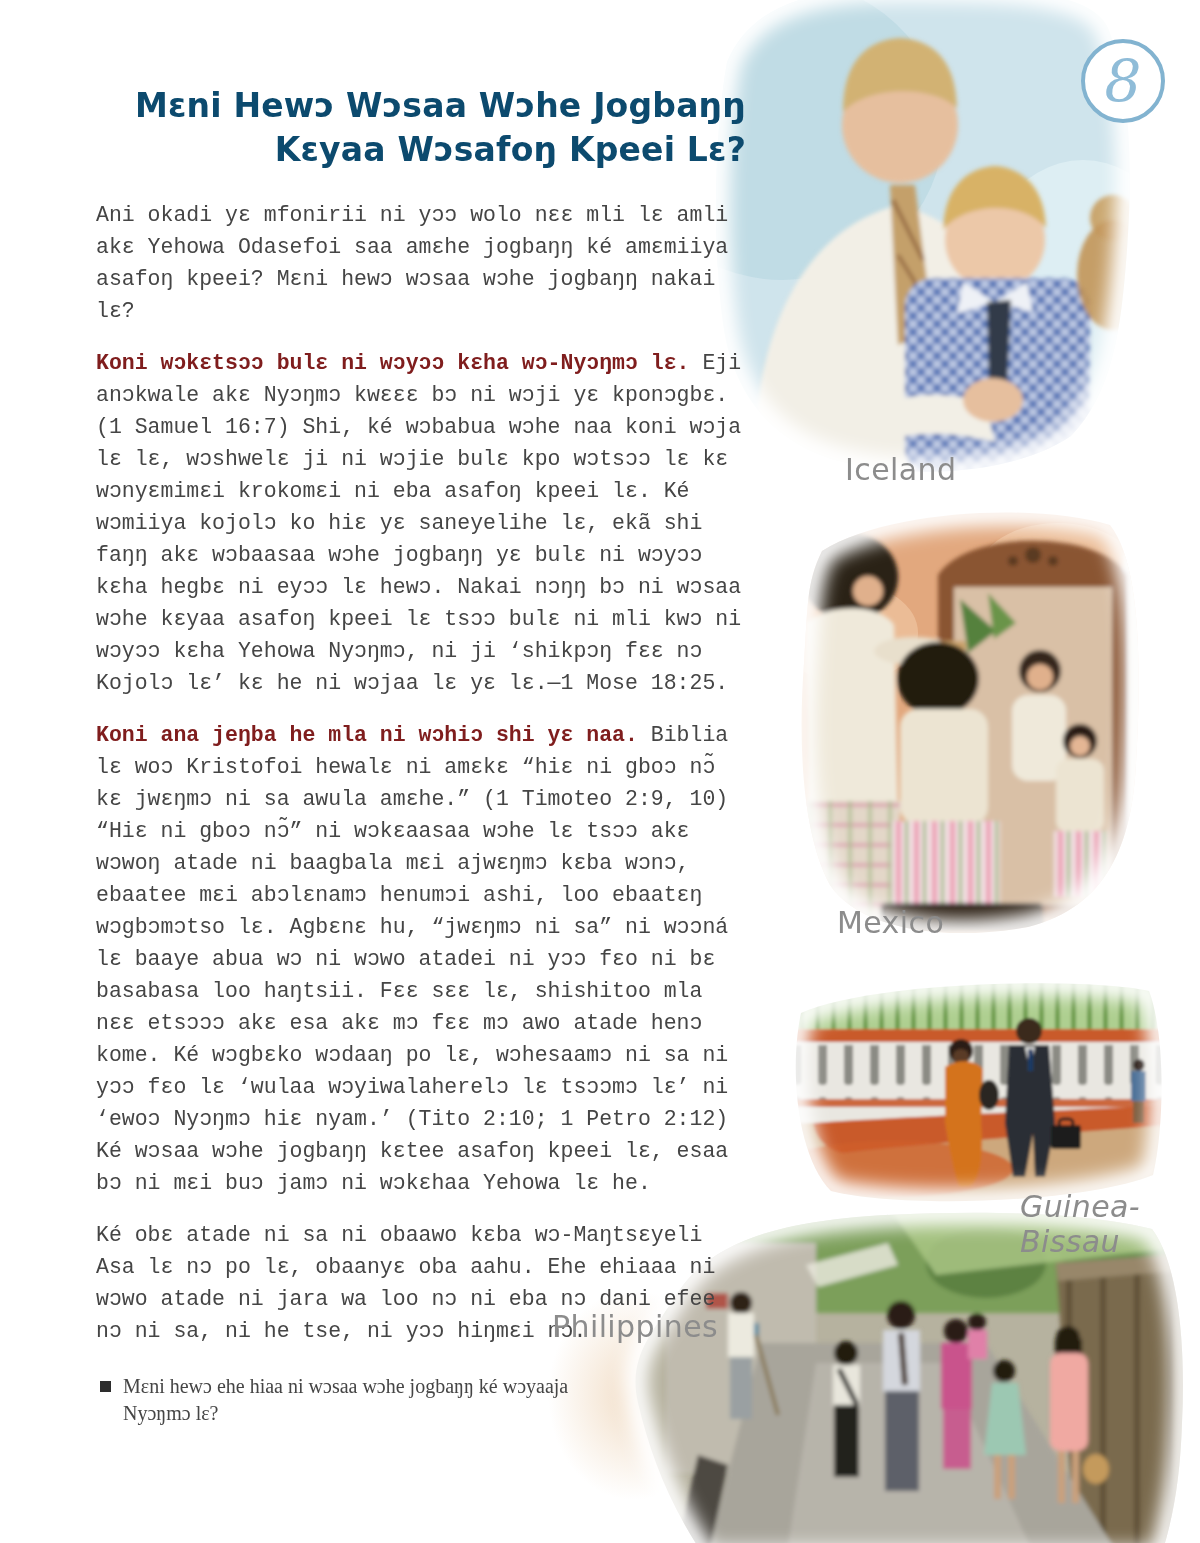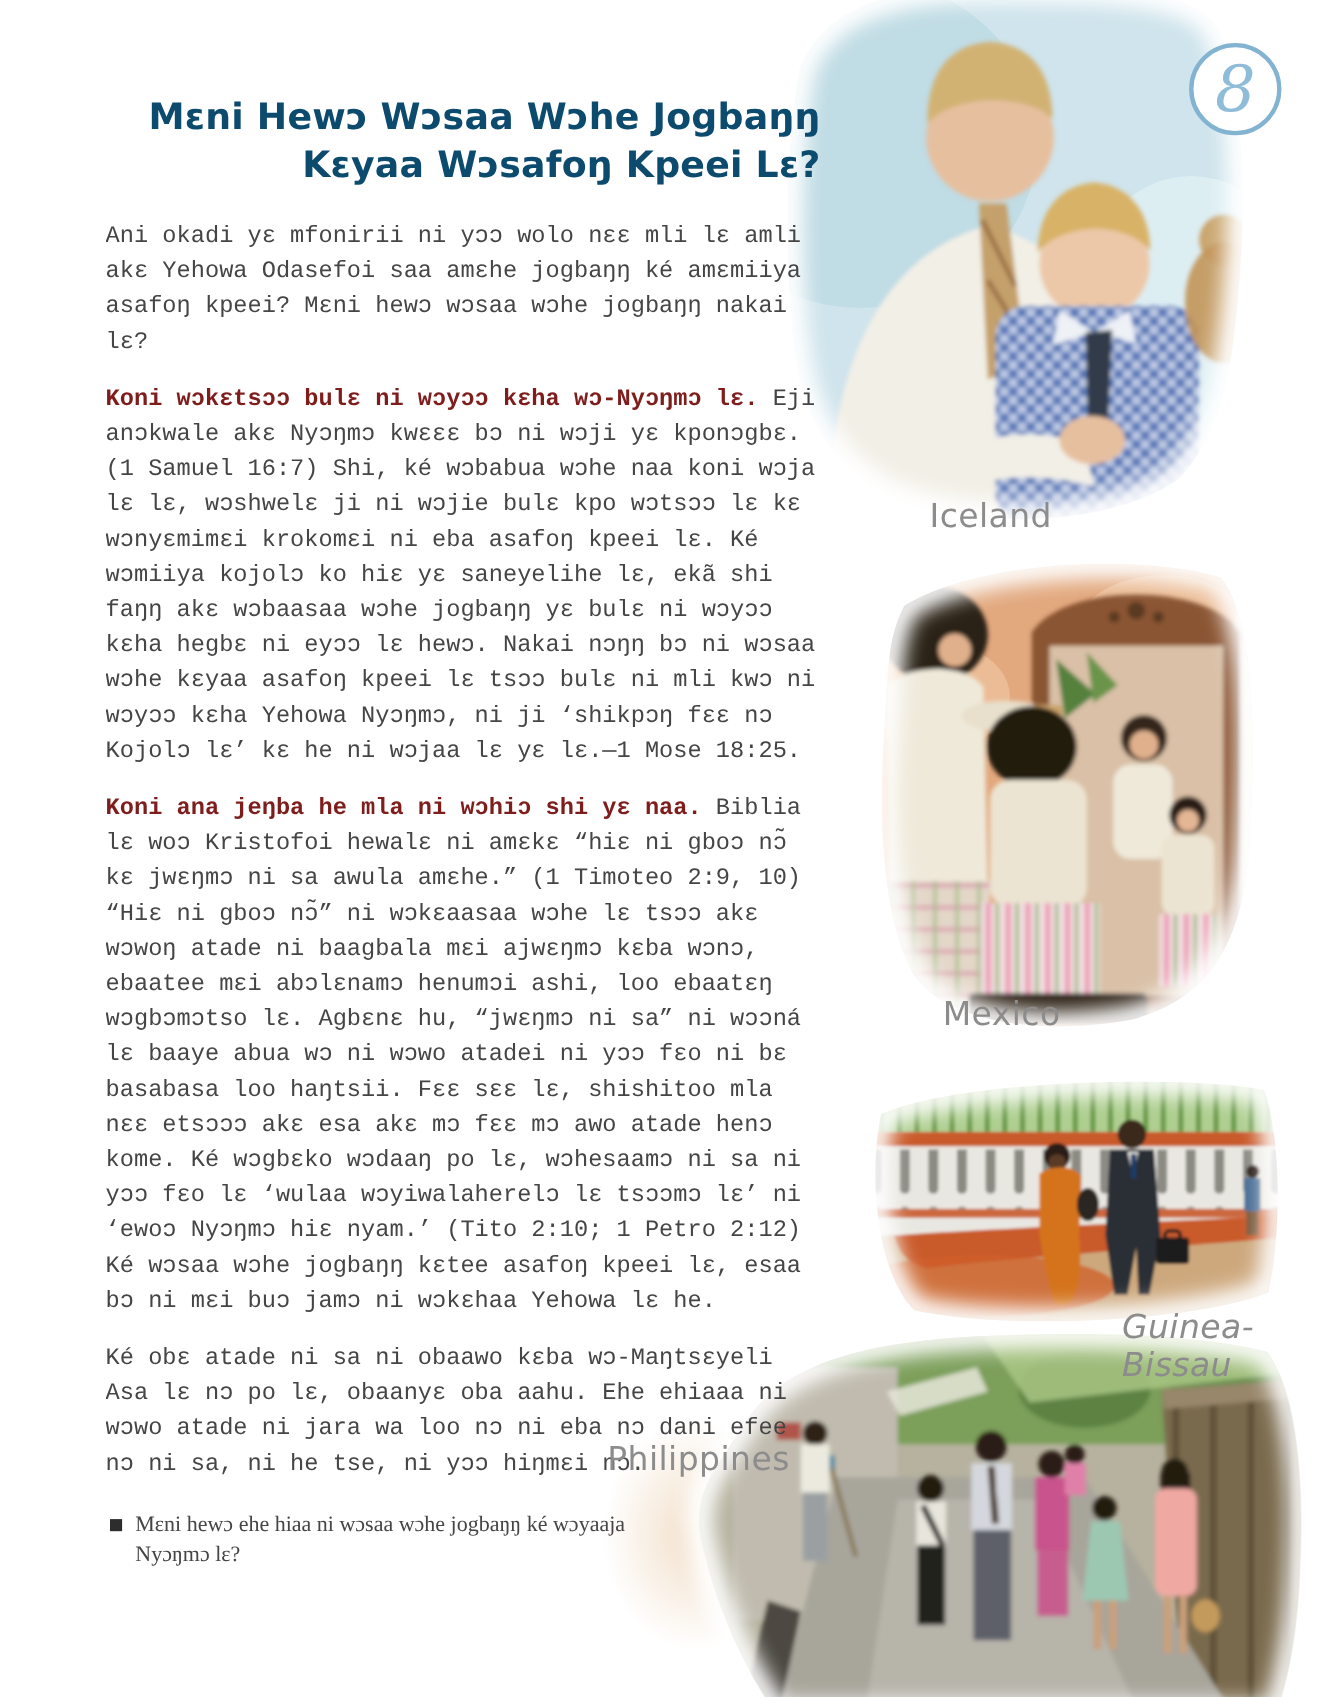--- a/index.html
+++ b/index.html
@@ -288,17 +288,17 @@
 
     <ul class="review">
       <li>
         <span class="sq"></span>
         <span class="qtext">Mɛni hewɔ ehe hiaa ni wɔsaa wɔhe jogbaŋŋ ké wɔyaaja Nyɔŋmɔ lɛ?</span>
       </li>
     </ul>
   </div>
 
   <div class="caption" style="left:845px;top:452px;">Iceland</div>
-  <div class="caption" style="left:837px;top:905px;margin-left:20px;">Mexico</div>
+  <div class="caption" style="left:837px;top:905px;">Mexico</div>
   <div class="caption" style="left:1020px;top:1189px;font-style:italic;">Guinea-Bissau</div>
   <div class="caption" style="left:552px;top:1309px;">Philippines</div>
 
 </div>
 
 </body></html>

